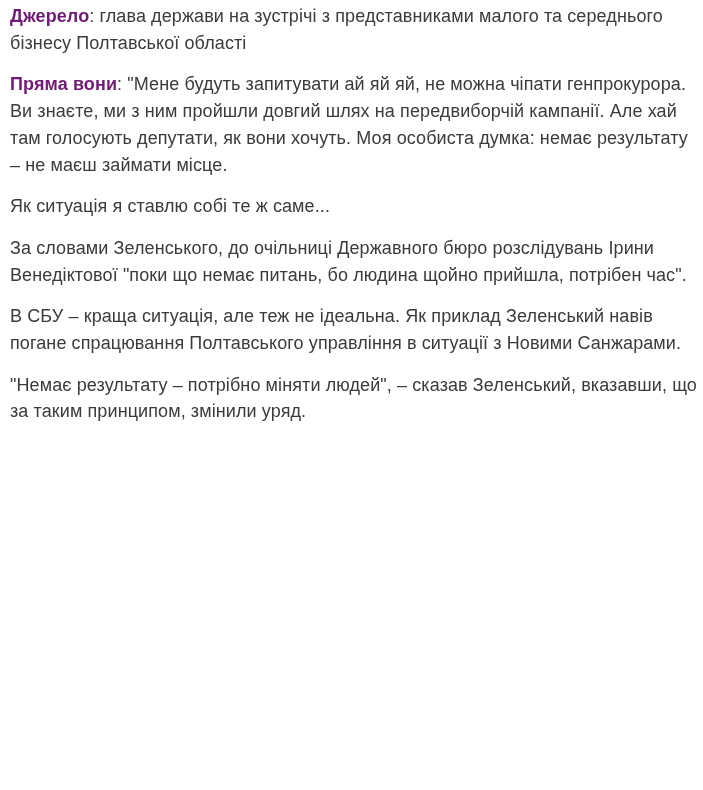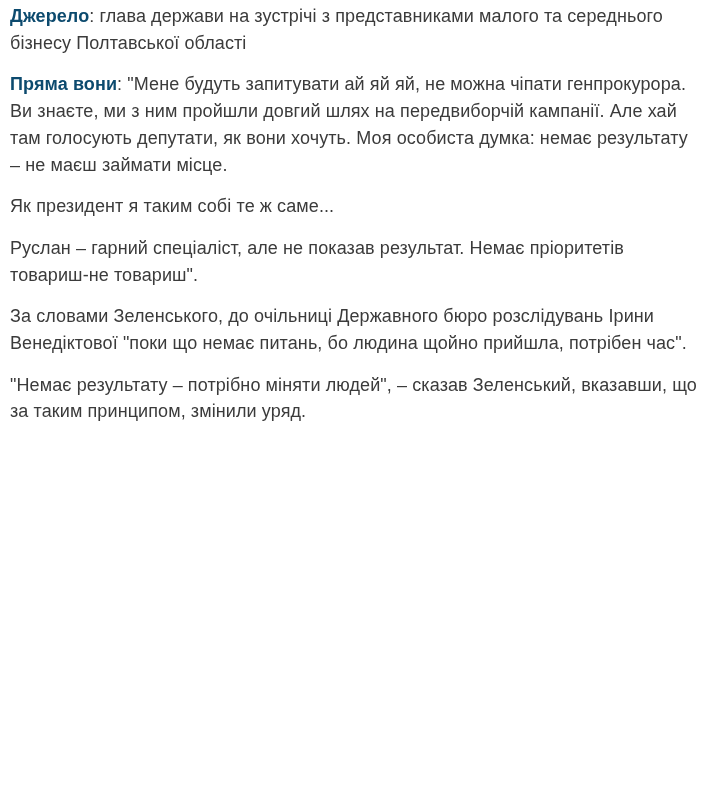--- a/index.html
+++ b/index.html
@@ -18,26 +18,26 @@
     letter-spacing: 0.1px;
   }
   .article p {
     margin: 0 0 15px 0;
   }
   .article p:last-child {
     margin-bottom: 0;
   }
   .lead {
     font-weight: bold;
-    color: #0c4a6e;
+    color: #701a75;
   }
 </style>
 </head>
 <body>
 
 <div class="article">
   <p><span class="lead">Джерело</span><span>: глава держави на зустрічі з представниками малого та середнього бізнесу Полтавської області</span></p>
   <p><span class="lead">Пряма вони</span><span>: "Мене будуть запитувати ай яй яй, не можна чіпати генпрокурора. Ви знаєте, ми з ним пройшли довгий шлях на передвиборчій кампанії. Але хай там голосують депутати, як вони хочуть. Моя особиста думка: немає результату – не маєш займати місце.</span></p>
-  <p><span class="lead"></span><span>Як президент я таким собі те ж саме...</span></p>
-  <p><span class="lead"></span><span>Руслан – гарний спеціаліст, але не показав результат. Немає пріоритетів товариш-не товариш".</span></p>
+  <p><span class="lead"></span><span>Як ситуація я ставлю собі те ж саме...</span></p>
   <p><span class="lead"></span><span>За словами Зеленського, до очільниці Державного бюро розслідувань Ірини Венедіктової "поки що немає питань, бо людина щойно прийшла, потрібен час".</span></p>
+  <p><span class="lead"></span><span>В СБУ – краща ситуація, але теж не ідеальна. Як приклад Зеленський навів погане спрацювання Полтавського управління в ситуації з Новими Санжарами.</span></p>
   <p><span class="lead"></span><span>"Немає результату – потрібно міняти людей", – сказав Зеленський, вказавши, що за таким принципом, змінили уряд.</span></p>
 </div>
 
 </body></html>

